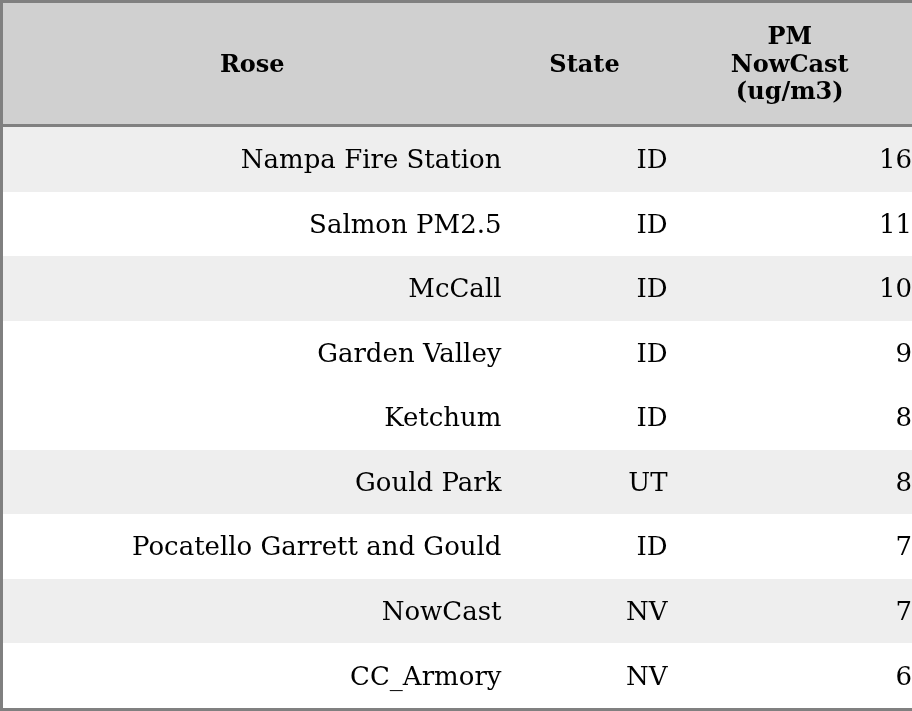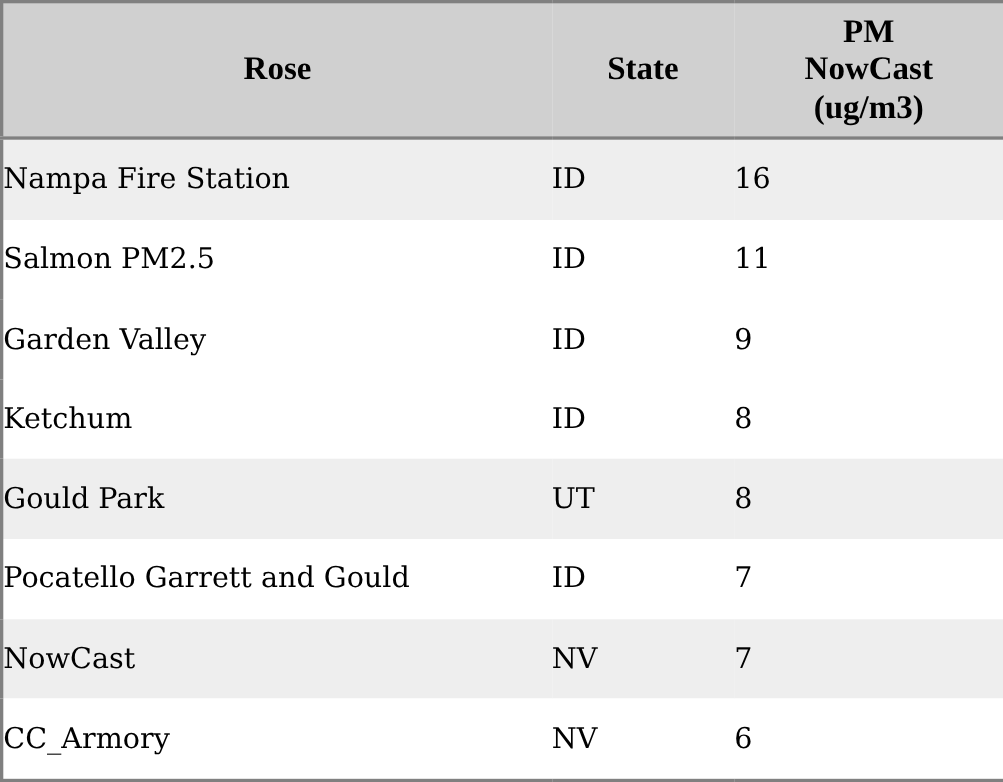--- a/index.html
+++ b/index.html
@@ -18,36 +18,35 @@
     table-layout: fixed;
     box-sizing: border-box;
     border: 3px solid var(--border-color, #808080);
   }
   .aq-table col.col-site  { width: 500px; }
   .aq-table col.col-state { width: 166px; }
   .aq-table col.col-pm    { width: 246px; }
   .aq-table thead th {
     background: var(--header-bg, #d0d0d0);
     border-bottom: 3px solid var(--border-color, #808080);
-    font-size: 30px;
+    font-size: 24px;
     font-weight: bold;
     text-align: center;
     vertical-align: middle;
     height: 121px;
     padding: 0;
     line-height: 1.15;
-    font-family: Liberation Serif, serif;
   }
   .aq-table thead th .wrap {
     display: inline-block;
     max-width: 150px;
   }
   .aq-table tbody td {
     font-size: 26px;
-    text-align: left;
+    text-align: right;
     vertical-align: middle;
     height: 57px;
     padding: 0;
     border: none;
   }
   .aq-table tbody tr.odd  { background: var(--row-odd-bg, #eeeeee); }
   .aq-table tbody tr.even { background: var(--row-even-bg, #ffffff); }
 </style>
 </head>
 <body>
@@ -77,20 +76,25 @@
     <td>ID</td>
     <td>16</td>
   </tr>
 
   <tr class="even">
     <td>Salmon PM2.5</td>
     <td>ID</td>
     <td>11</td>
   </tr>
 
+  <tr class="odd">
+    <td>McCall</td>
+    <td>ID</td>
+    <td>10</td>
+  </tr>
 
   <tr class="even">
     <td>Garden Valley</td>
     <td>ID</td>
     <td>9</td>
   </tr>
 
 
   <tr class="even">
     <td>Ketchum</td>

